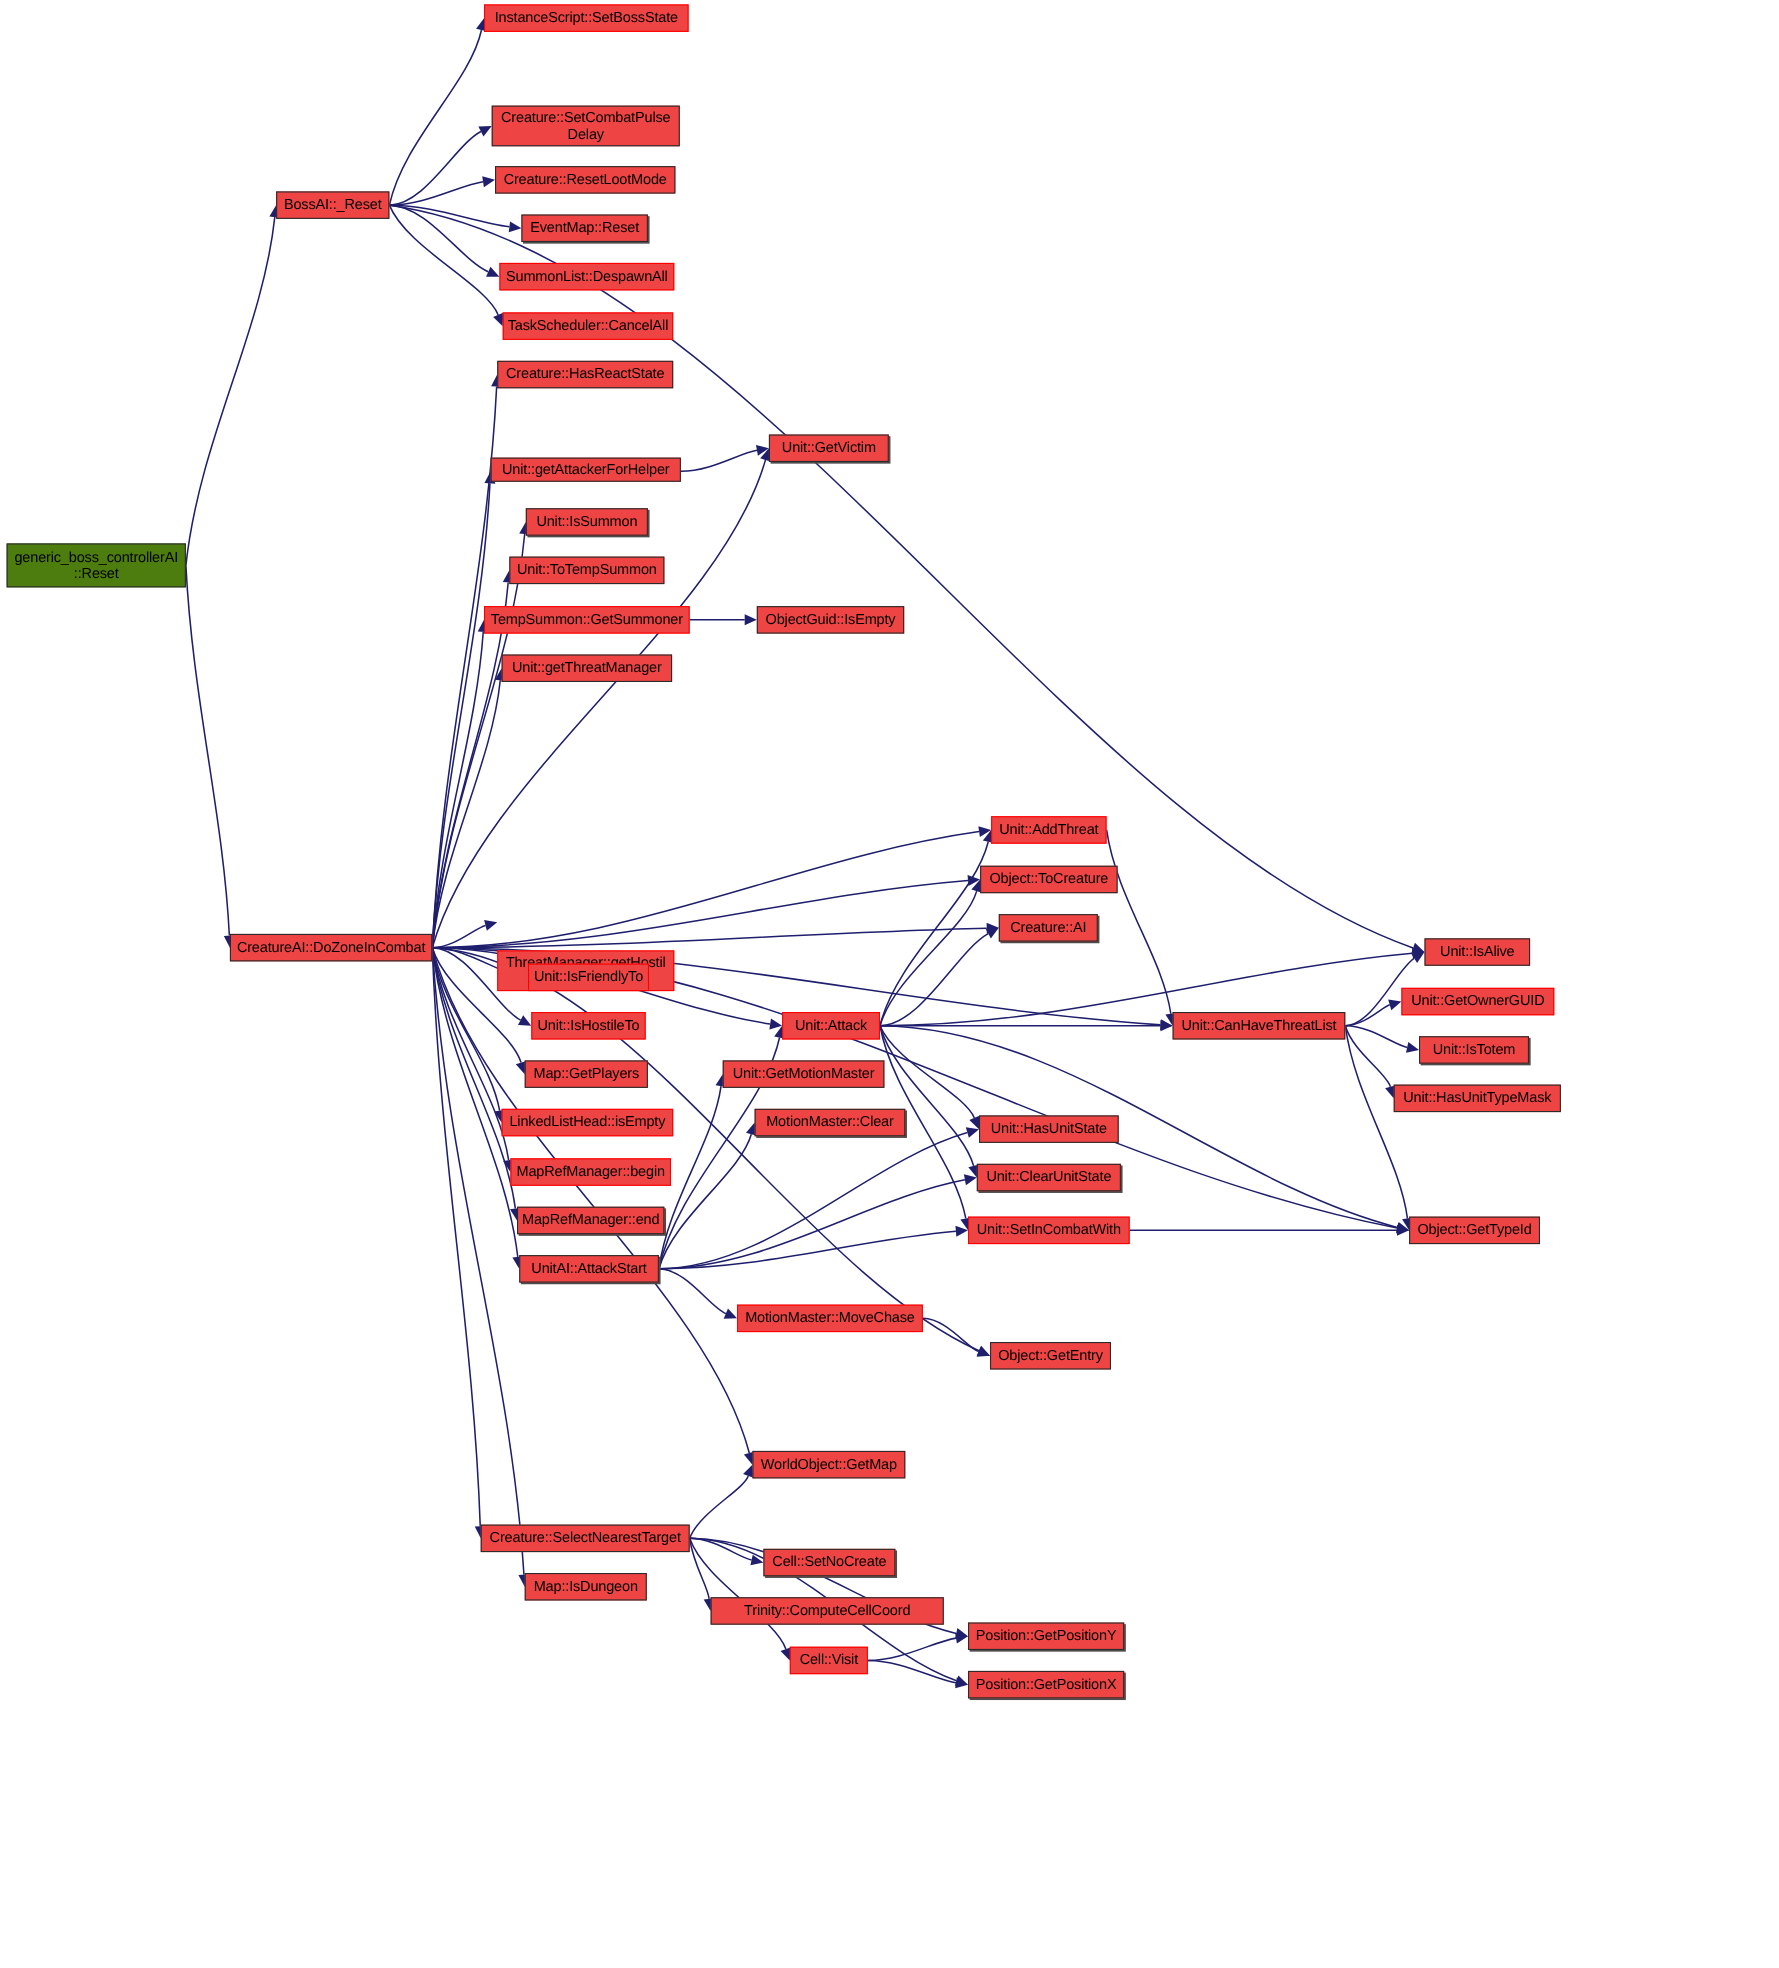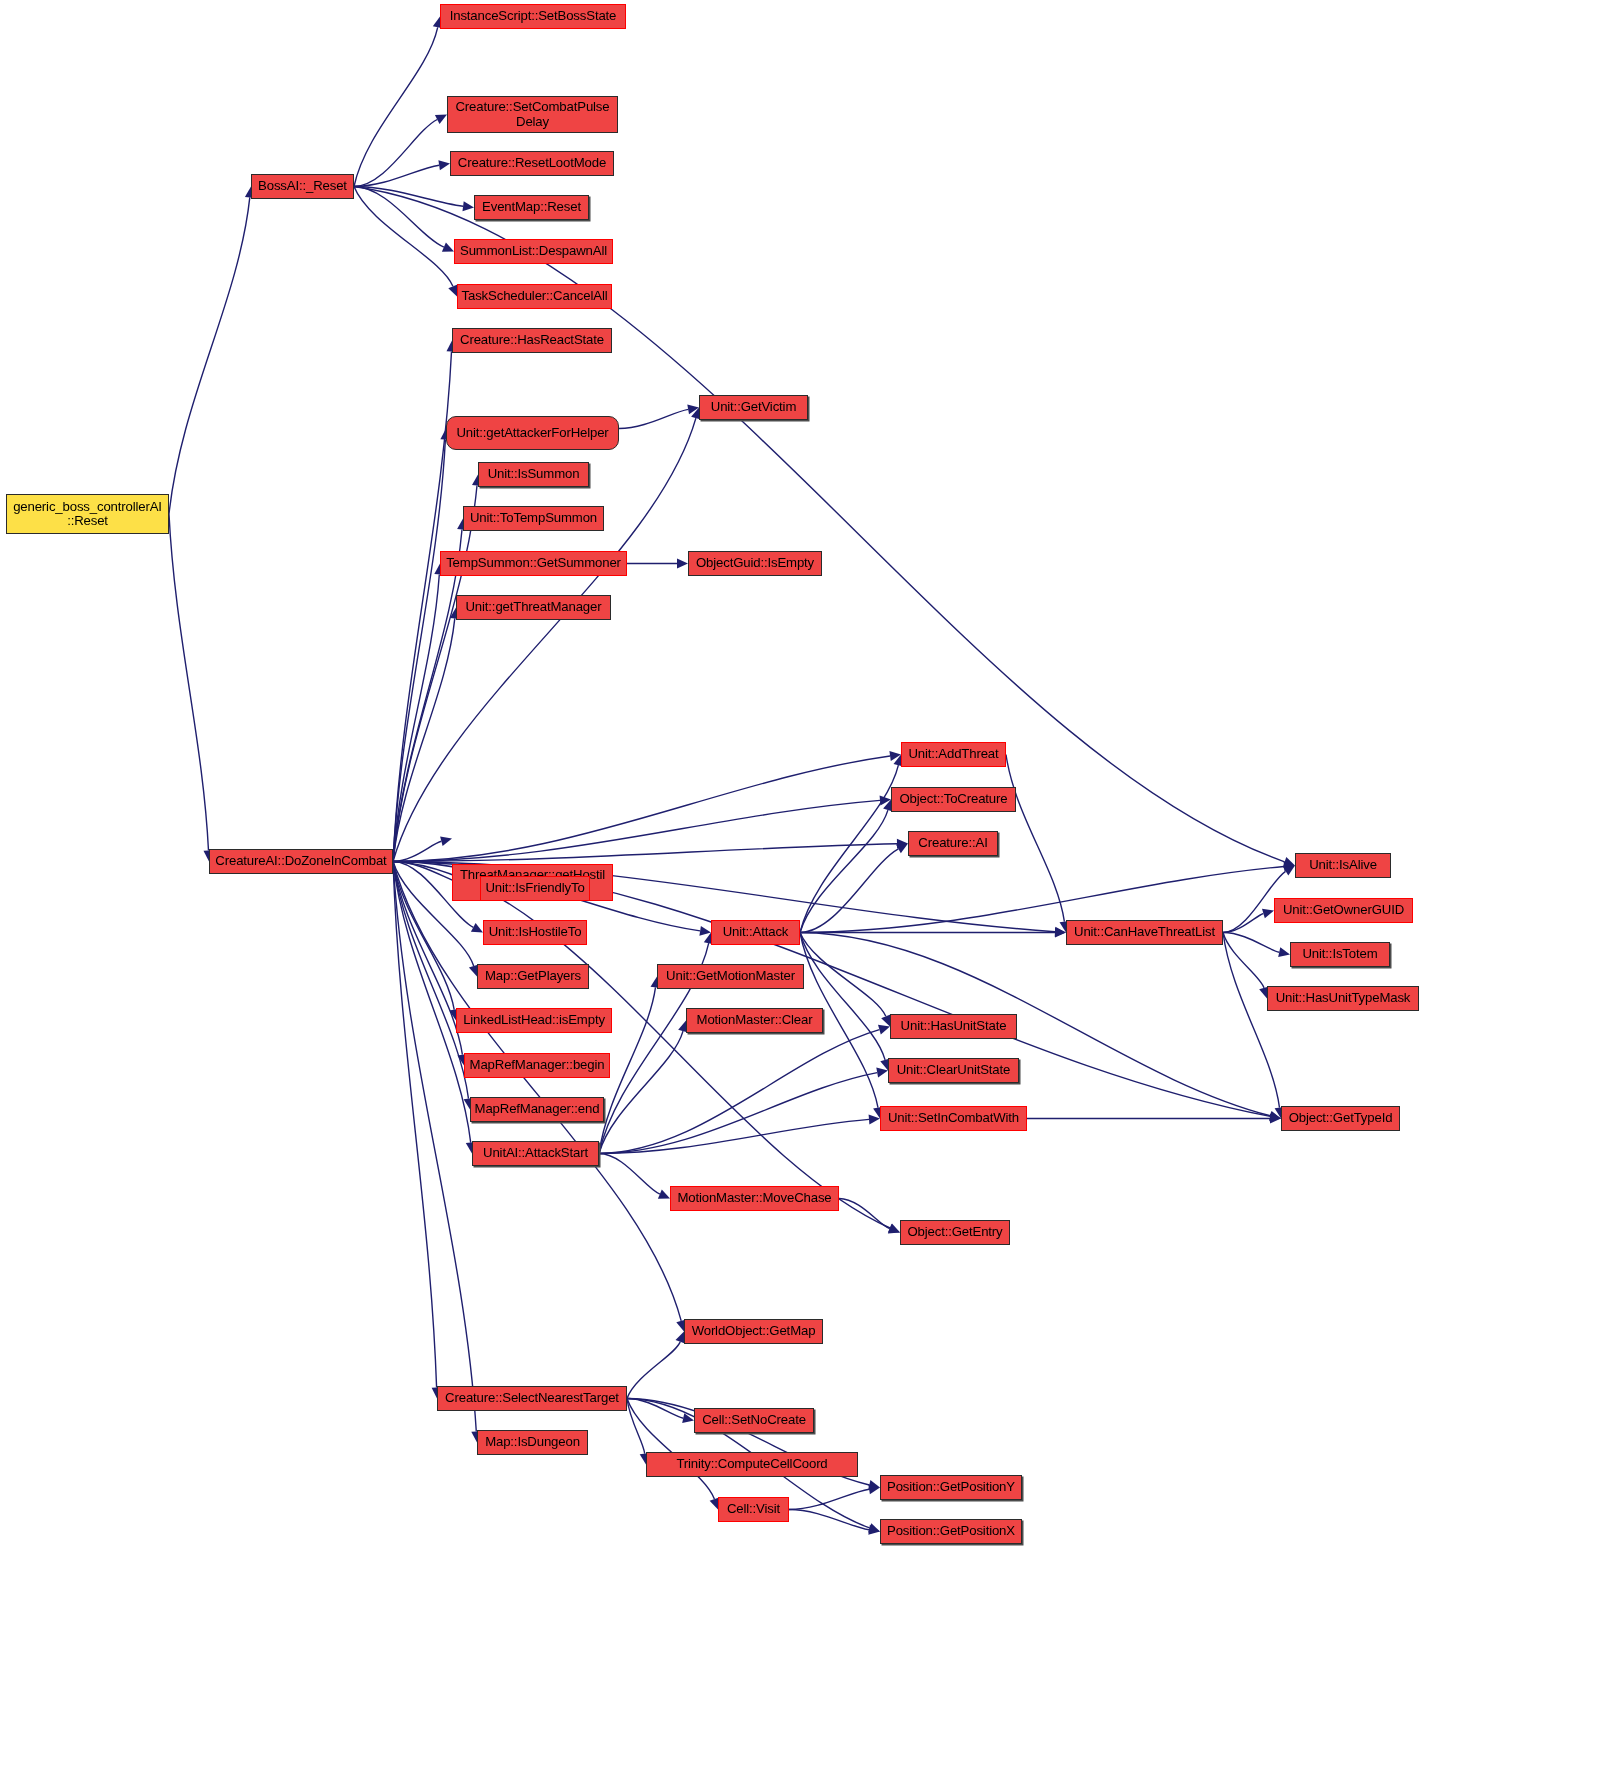--- a/index.html
+++ b/index.html
@@ -43,21 +43,21 @@
     color: #000000;
     font-size: 13.2px;
     letter-spacing: -0.15px;
     white-space: pre-line;
     overflow: hidden;
   }
   .node-box.red {
     border: 1.5px solid #ff0000;
   }
   .node-box.current {
-    background: #fde047;
+    background: #4d7c0f;
     border: 1px solid #2b2b2b;
   }
   .node-box.shadowed {
     border: 1px solid #2b2b2b;
     box-shadow: 1.5px 1.5px 0 0 #4d4d4d;
   }
 </style>
 </head>
 <body>
 
@@ -206,21 +206,21 @@
       <div class="node-box " style="left: 251px; top: 174px; width: 103px; height: 25px;">BossAI::_Reset</div>
       <div class="node-box red" style="left: 440px; top: 4px; width: 186px; height: 25px;">InstanceScript::SetBossState</div>
       <div class="node-box " style="left: 447px; top: 96px; width: 171px; height: 37px;">Creature::SetCombatPulse
 Delay</div>
       <div class="node-box " style="left: 450px; top: 151px; width: 164px; height: 25px;">Creature::ResetLootMode</div>
       <div class="node-box shadowed" style="left: 474px; top: 195px; width: 115px; height: 25px;">EventMap::Reset</div>
       <div class="node-box red" style="left: 454px; top: 239px; width: 159px; height: 25px;">SummonList::DespawnAll</div>
       <div class="node-box red" style="left: 457px; top: 284px; width: 155px; height: 25px;">TaskScheduler::CancelAll</div>
       <div class="node-box " style="left: 452px; top: 328px; width: 160px; height: 25px;">Creature::HasReactState</div>
       <div class="node-box shadowed" style="left: 699px; top: 395px; width: 109px; height: 25px;">Unit::GetVictim</div>
-      <div class="node-box " style="left: 446px; top: 416px; width: 173px; height: 34px; border-radius: 10px;">Unit::getAttackerForHelper</div>
+      <div class="node-box " style="left: 446px; top: 416px; width: 173px; height: 22px;">Unit::getAttackerForHelper</div>
       <div class="node-box shadowed" style="left: 478px; top: 462px; width: 111px; height: 25px;">Unit::IsSummon</div>
       <div class="node-box " style="left: 463px; top: 506px; width: 141px; height: 25px;">Unit::ToTempSummon</div>
       <div class="node-box red" style="left: 440px; top: 551px; width: 187px; height: 25px;">TempSummon::GetSummoner</div>
       <div class="node-box " style="left: 688px; top: 551px; width: 134px; height: 25px;">ObjectGuid::IsEmpty</div>
       <div class="node-box " style="left: 456px; top: 595px; width: 155px; height: 25px;">Unit::getThreatManager</div>
       <div class="node-box " style="left: 209px; top: 849px; width: 184px; height: 25px;">CreatureAI::DoZoneInCombat</div>
       <div class="node-box red" style="left: 452px; top: 820px; width: 161px; height: 37px; margin-top: 44px;">ThreatManager::getHostil
 Target</div>
       <div class="node-box red" style="left: 480px; top: 876px; width: 110px; height: 25px;">Unit::IsFriendlyTo</div>
       <div class="node-box red" style="left: 483px; top: 920px; width: 104px; height: 25px;">Unit::IsHostileTo</div>

